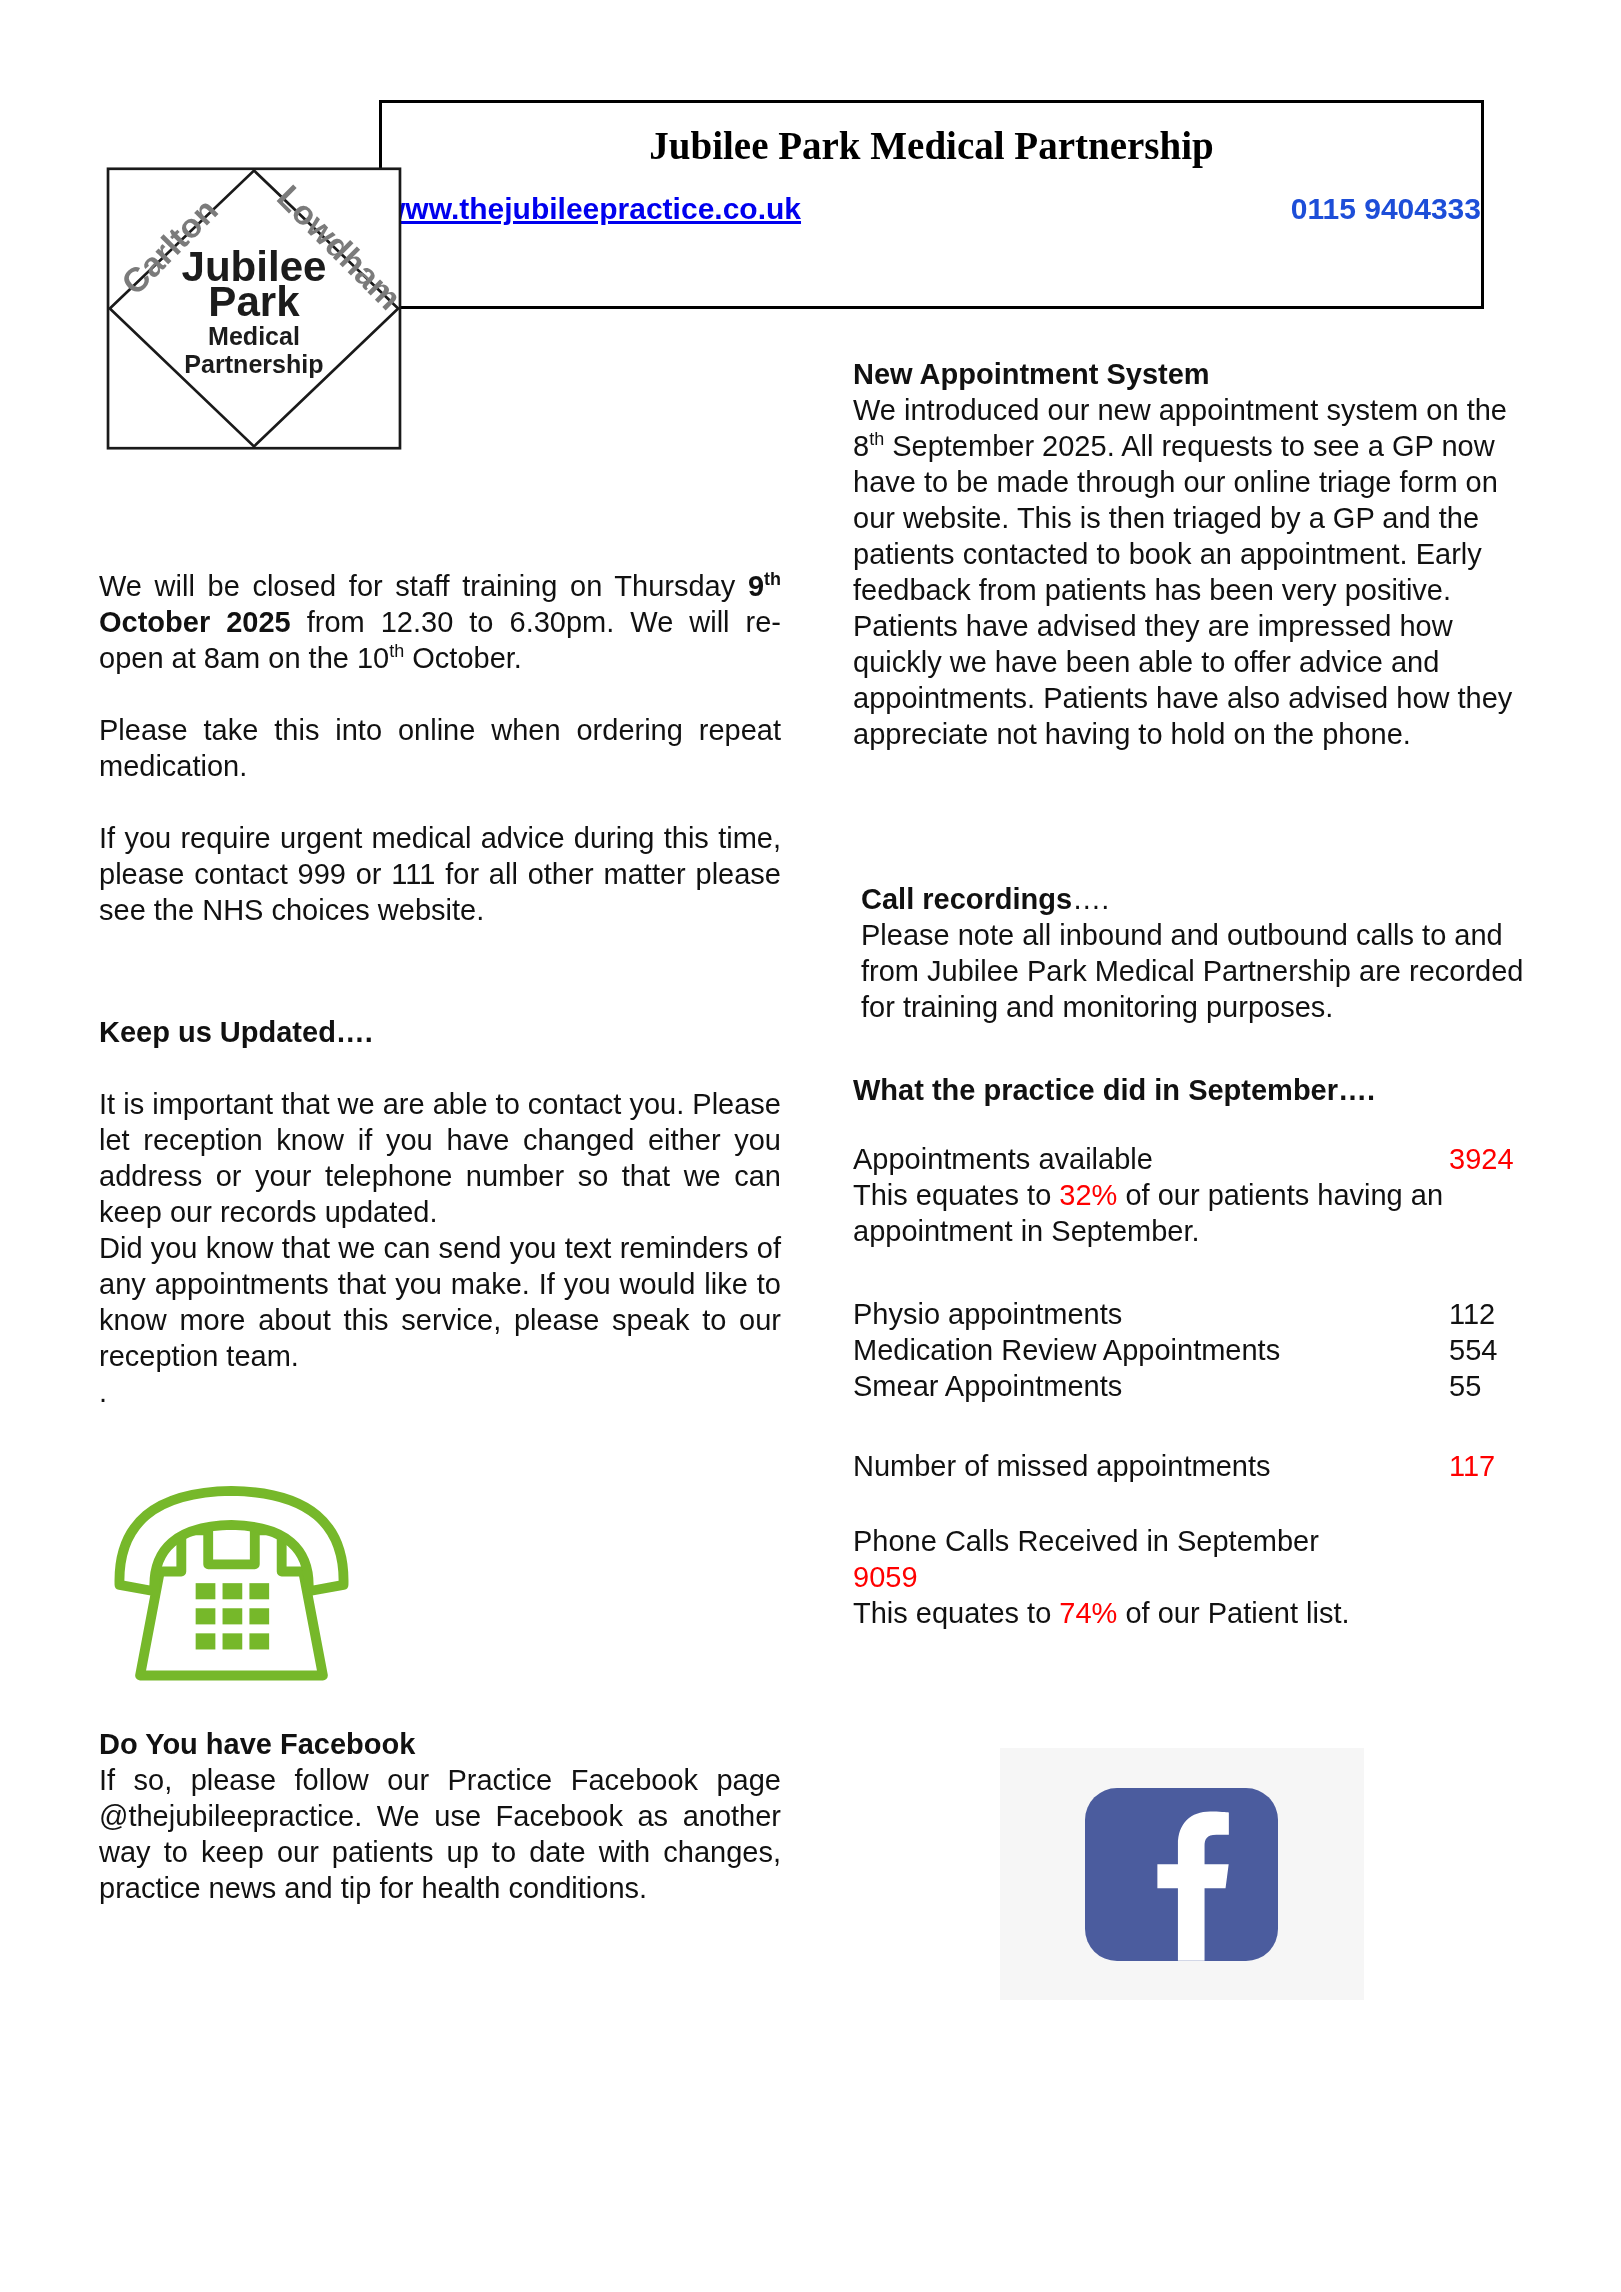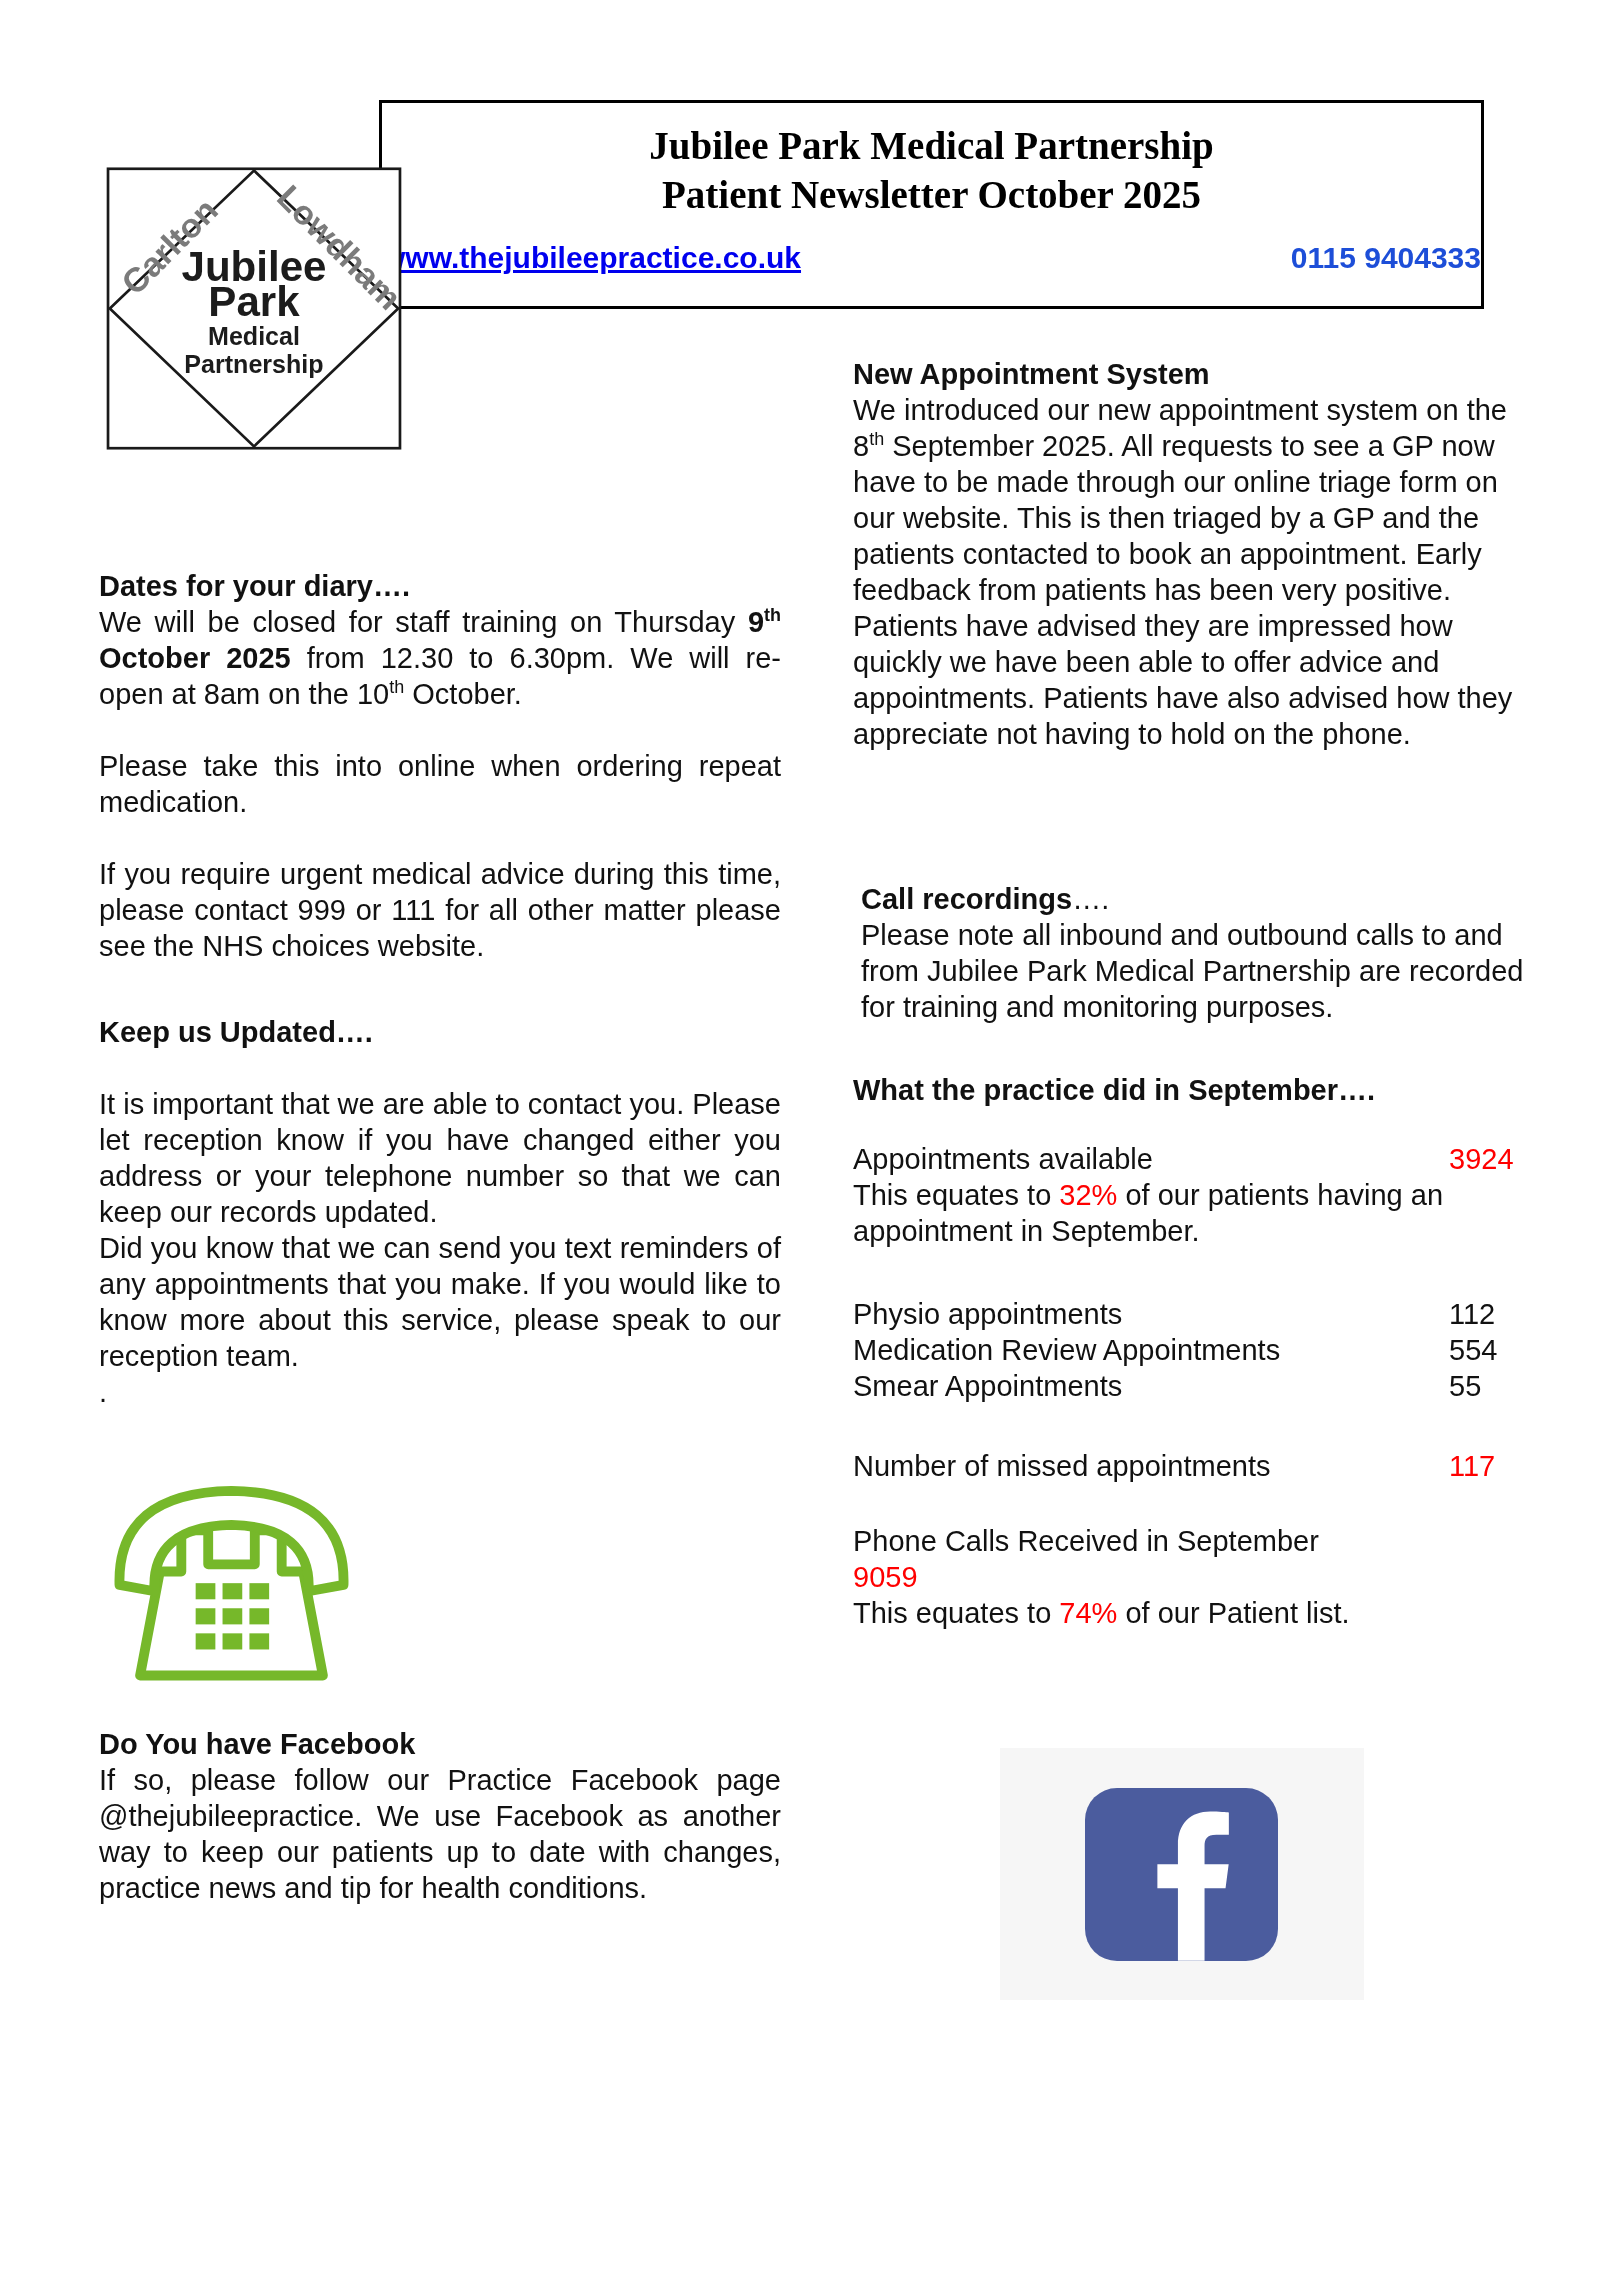--- a/index.html
+++ b/index.html
@@ -45,21 +45,20 @@
     position:absolute;left:85px;top:40px;width:193px;height:173px;
     background:#4b5c9e;border-radius:32px;overflow:hidden;
   }
 </style>
 </head>
 <body>
 
 <div class="abs header-box">
   <div class="header-title">
     <div>Jubilee Park Medical Partnership</div>
-    <div>Patient Newsletter October 2025</div>
   </div>
   <div class="header-links">
     <a href="#" class="website-link">www.thejubileepractice.co.uk</a>
     <span class="phone-number">0115 9404333</span>
   </div>
 </div>
 
 <div class="abs logo-box">
   <svg width="296" height="283" viewBox="0 0 330 316">
     <rect x="2" y="2" width="326" height="312" fill="#ffffff" stroke="#1a1a1a" stroke-width="3"></rect>
@@ -67,21 +66,20 @@
     <text x="0" y="0" transform="translate(80,98) rotate(-45)" text-anchor="middle" font-family="Liberation Sans, sans-serif" font-size="38" font-weight="bold" fill="#7b7b7b">Carlton</text>
     <text x="0" y="0" transform="translate(251,99) rotate(45)" text-anchor="middle" font-family="Liberation Sans, sans-serif" font-size="38" font-weight="bold" fill="#7b7b7b">Lowdham</text>
     <text x="165" y="127" text-anchor="middle" font-family="Liberation Sans, sans-serif" font-size="47" font-weight="bold" fill="#1c1c1c">Jubilee</text>
     <text x="165" y="166" text-anchor="middle" font-family="Liberation Sans, sans-serif" font-size="47" font-weight="bold" fill="#1c1c1c">Park</text>
     <text x="165" y="199" text-anchor="middle" font-family="Liberation Sans, sans-serif" font-size="28" font-weight="bold" fill="#1c1c1c">Medical</text>
     <text x="165" y="230" text-anchor="middle" font-family="Liberation Sans, sans-serif" font-size="28" font-weight="bold" fill="#1c1c1c">Partnership</text>
   </svg>
 </div>
 
 <div class="abs col-left body-text" style="top:568px;">
-  <h3 class="doc-h">Dates for your diary….</h3>
   <p class="doc-p justify"><span>We will be closed for staff training on Thursday </span><b><span>9</span><sup>th</sup><span> October 2025</span></b><span><span> from 12.30 to 6.30pm. We will re-open at 8am on the 10</span><sup>th</sup><span> October.</span></span></p>
   <div class="gap1"></div>
   <p class="doc-p justify">Please take this into online when ordering repeat medication.</p>
   <div class="gap1"></div>
   <p class="doc-p justify">If you require urgent medical advice during this time, please contact 999 or 111 for all other matter please see the NHS choices website.</p>
 </div>
 
 <div class="abs col-left body-text" style="top:1014px;">
   <h3 class="doc-h">Keep us Updated….</h3>
   <div class="gap1"></div>

